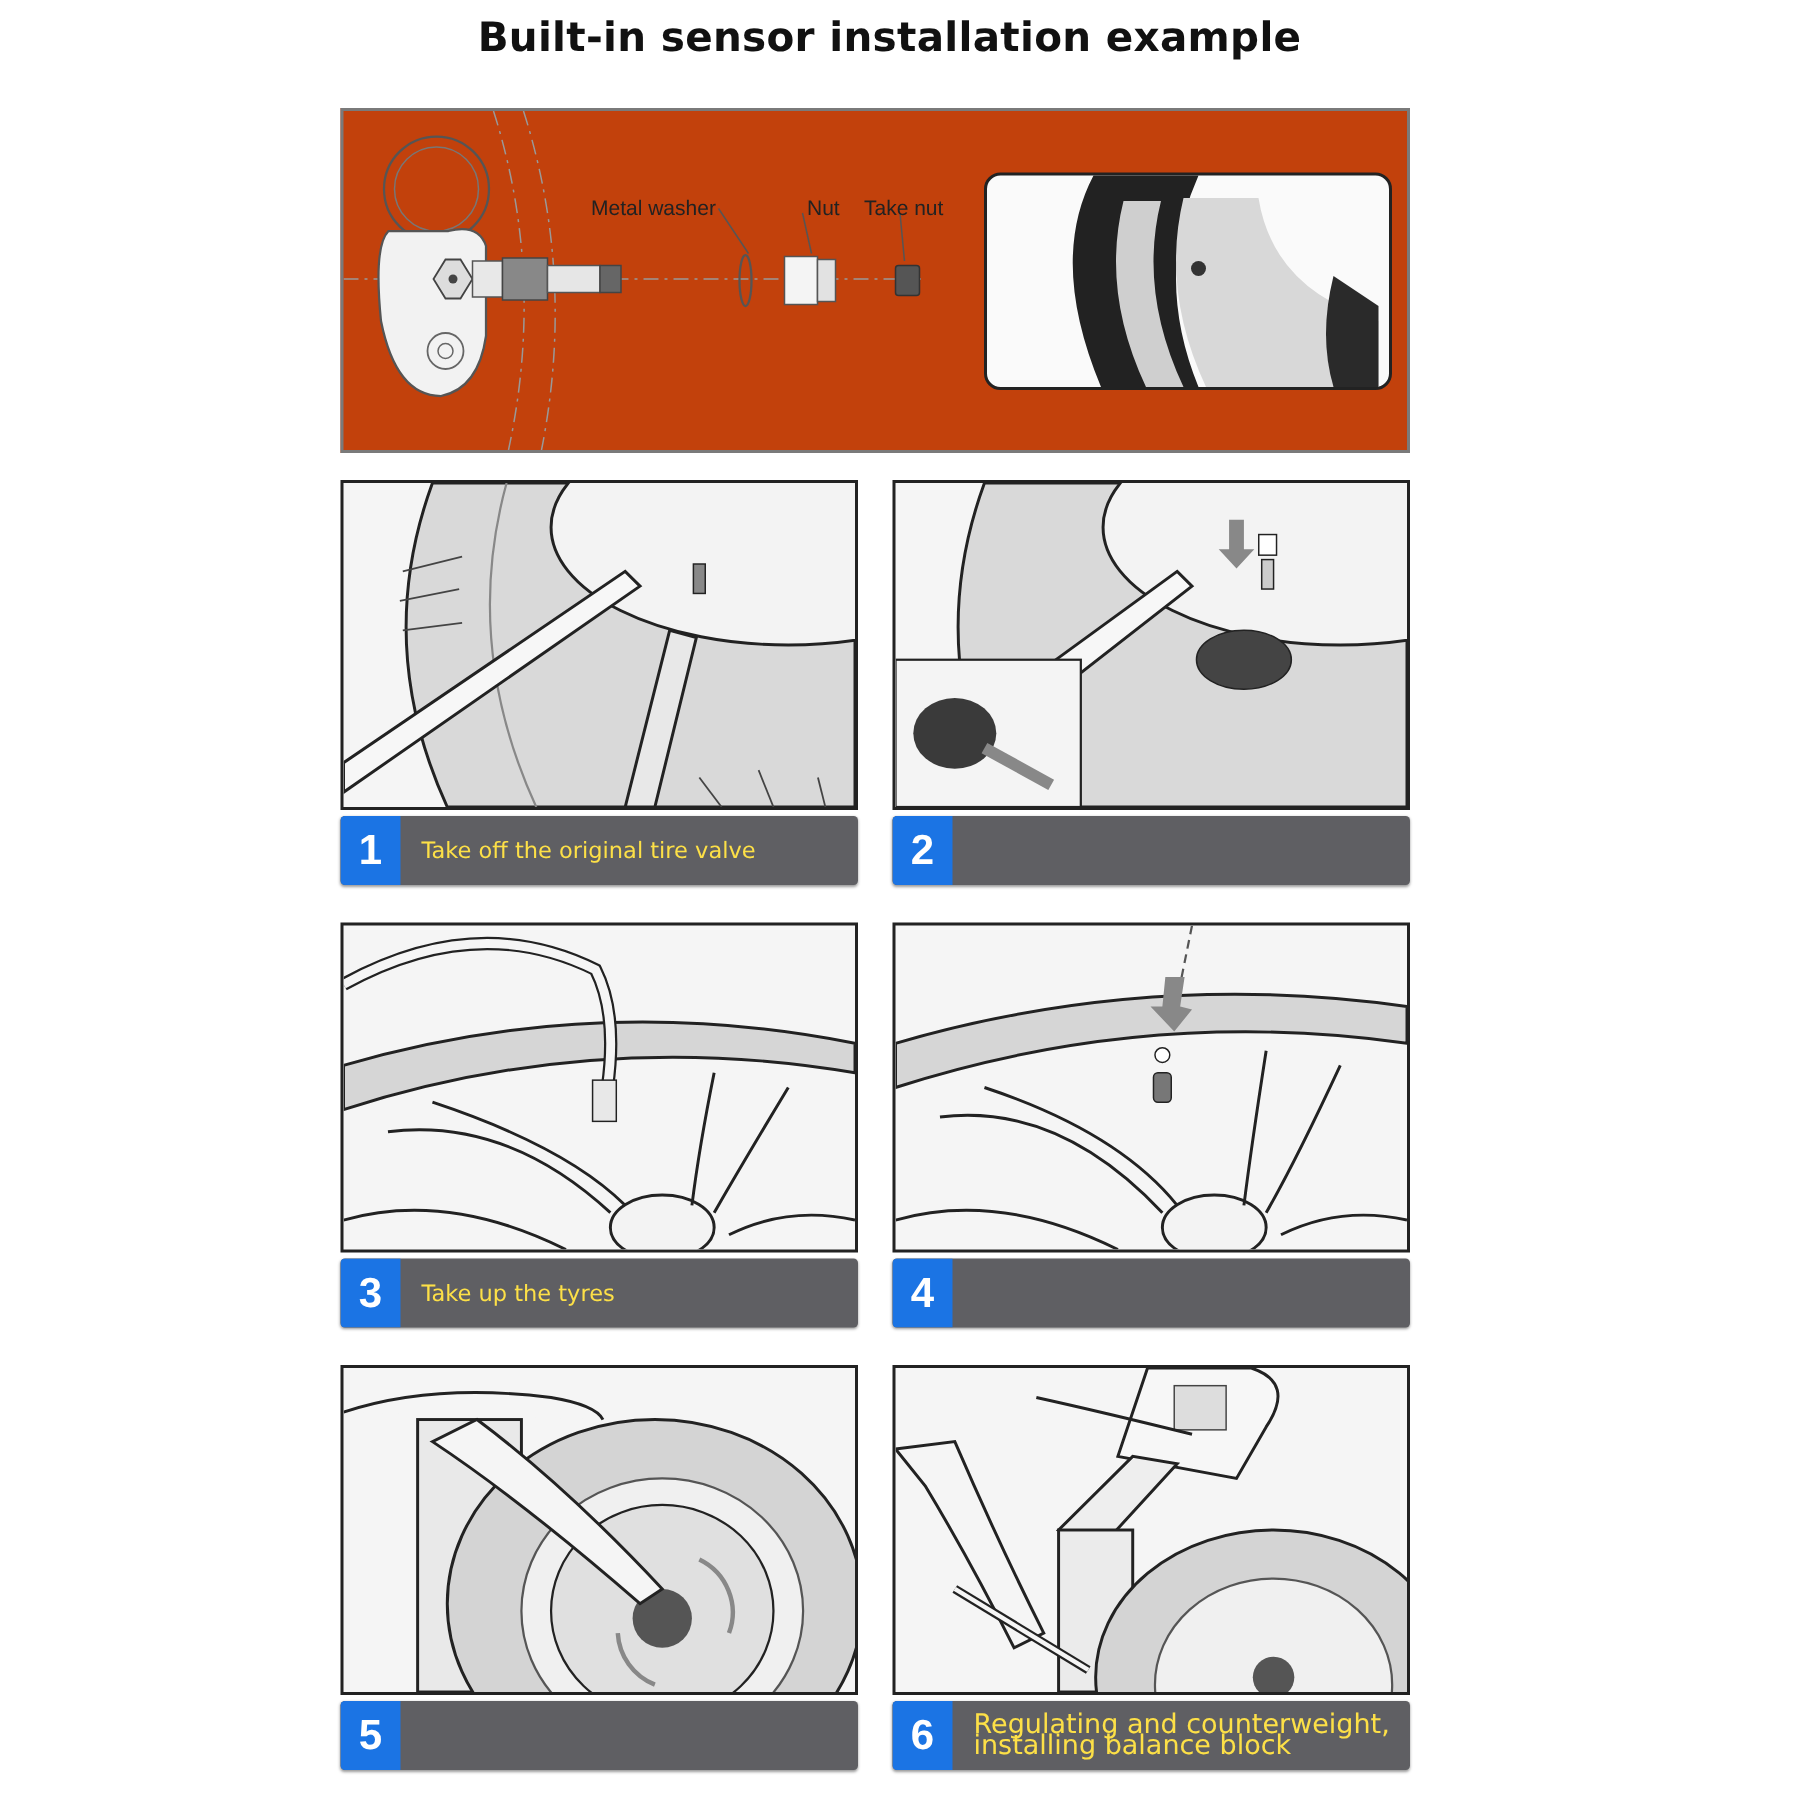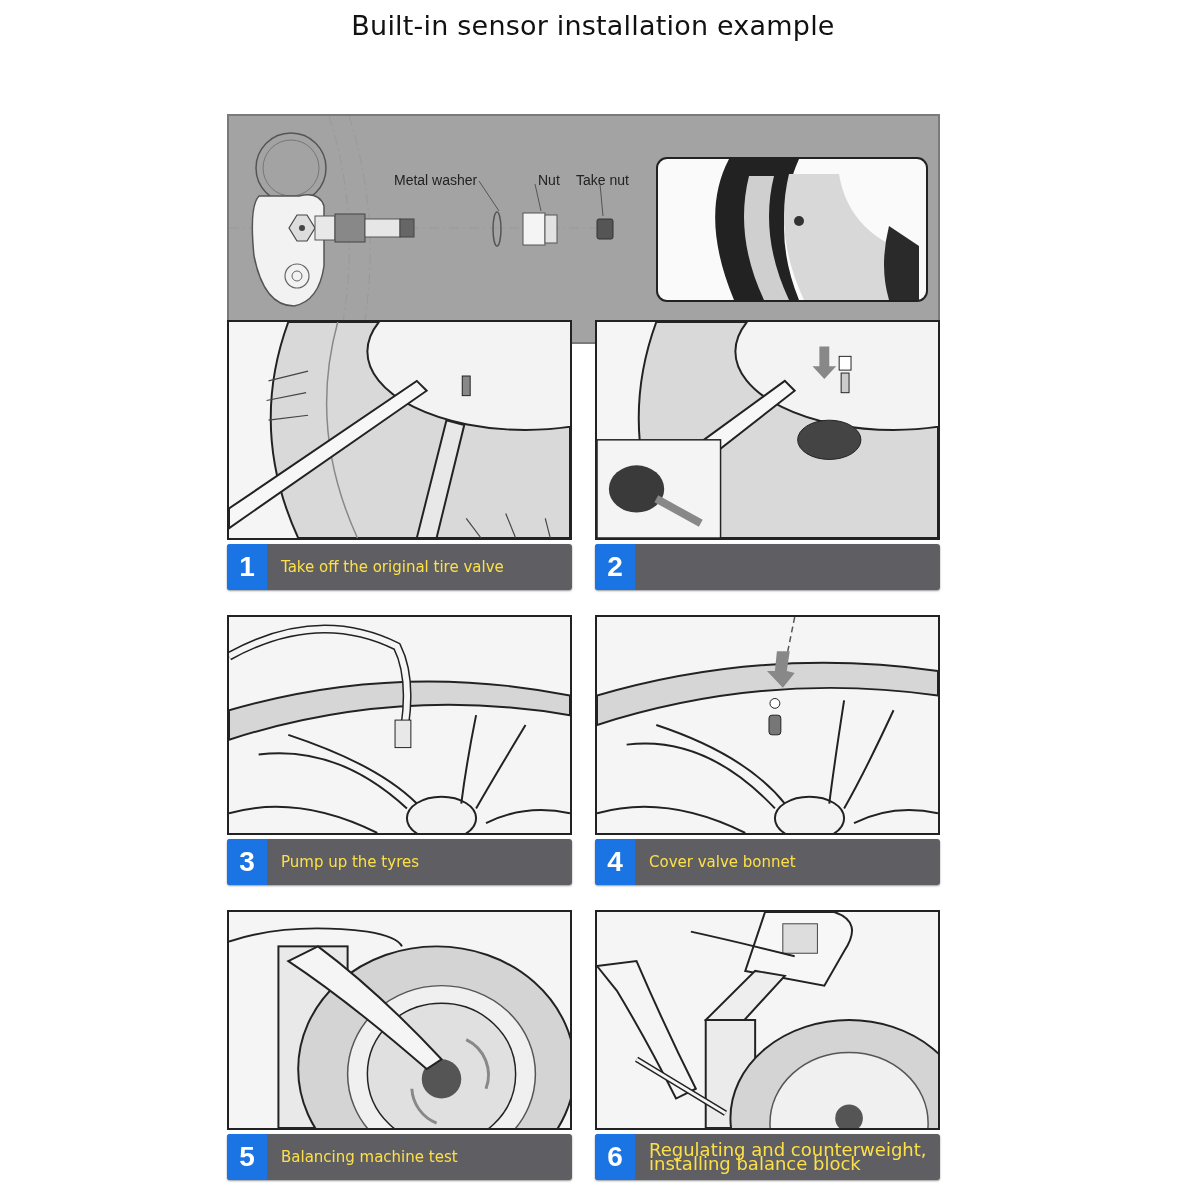--- a/index.html
+++ b/index.html
@@ -1,18 +1,18 @@
 <!DOCTYPE html>
 <html><head>
 <meta charset="utf-8">
 <style>
   html, body { margin:0; padding:0; background:#ffffff; }
   body { width:1200px; height:1200px; position:relative; overflow:hidden; font-family:"DejaVu Sans", sans-serif; }
-  .title { position:absolute; left:0; width:1186px; top:10px; text-align:center; font-size:27px; color:#111; letter-spacing:0.2px; }
-  .top-panel { position:absolute; left:227px; top:72px; width:713px; height:230px; background:#a3a3a3; border:2px solid #7a7a7a; box-sizing:border-box;margin-top:42px; }
+  .title { position:absolute; left:0; width:1186px; top:10px; text-align:center; font-size:27px; color:#111; letter-spacing:0.2px;font-weight:bold; }
+  .top-panel { position:absolute; left:227px; top:72px; width:713px; height:230px; background:#c2410c; border:2px solid #7a7a7a; box-sizing:border-box; }
   .top-panel svg { position:absolute; left:0; top:0; }
   .lbl { position:absolute; font-size:14px; color:#222; font-family:"Liberation Sans", sans-serif; }
   .step { position:absolute; width:345px; }
   .step .pic { position:absolute; left:0; top:0; width:345px; background:#f5f5f5; border:2px solid #222; box-sizing:border-box; overflow:hidden; }
   .step .cap { position:absolute; left:0; width:345px; height:46px; background:#5f5f63; border-radius:3px; overflow:hidden; box-shadow:0 1px 2px #999; }
   .step .num { position:absolute; left:0; top:0; width:40px; height:46px; background:#1b74e4; color:#fff; font-weight:bold; font-size:28px; text-align:center; line-height:46px; font-family:"Liberation Sans", sans-serif; }
   .step .txt { position:absolute; left:54px; top:0; right:8px; height:46px; display:flex; align-items:center; color:#fde047; font-size:15px; font-family:"DejaVu Sans", sans-serif; line-height:14px; }
   .step .pic svg { width:100%; height:100%; display:block; }
 </style>
 </head>
@@ -122,21 +122,21 @@
           <path d="M60 120 Q150 150 190 190"></path>
         <path d="M250 100 Q240 150 235 190"></path>
           <path d="M300 110 Q270 160 250 195"></path>
         <path d="M0 200 Q70 180 150 220"></path>
           <path d="M345 200 Q300 190 260 210"></path>
       </g>
     </svg>
   </div>
   <div class="cap" style="top:224px;">
     <div class="num">3</div>
-    <div class="txt">Pump up the tyres</div>
+    <div class="txt">Take up the tyres</div>
   </div>
 </div>
 
 <div class="step" style="left:595px;top:615px;">
   <div class="pic" style="height:220px;">
     <svg viewBox="0 0 345 220" preserveAspectRatio="none">
       <path d="M0 80 Q170 30 345 55 L345 80 Q170 55 0 110 Z" fill="#d6d6d6" stroke="#222" stroke-width="2"></path>
       <line x1="200" y1="0" x2="190" y2="50" stroke="#555" stroke-width="1.5" stroke-dasharray="6 4"></line>
       <path d="M182 35 L180 55 L172 55 L188 72 L200 57 L192 55 L195 35 Z" fill="#888"></path>
       <circle cx="180" cy="88" r="5" fill="#fff" stroke="#222"></circle>
@@ -147,41 +147,39 @@
           <path d="M60 110 Q150 140 190 190"></path>
         <path d="M250 85 Q240 150 235 190"></path>
           <path d="M300 95 Q270 160 250 195"></path>
         <path d="M0 200 Q70 180 150 220"></path>
           <path d="M345 200 Q300 190 260 210"></path>
       </g>
     </svg>
   </div>
   <div class="cap" style="top:224px;">
     <div class="num">4</div>
-    <div class="txt">Cover valve bonnet</div>
   </div>
 </div>
 
 <div class="step" style="left:227px;top:910px;">
   <div class="pic" style="height:220px;">
     <svg viewBox="0 0 345 220" preserveAspectRatio="none">
       <rect x="50" y="35" width="70" height="185" fill="#e9e9e9" stroke="#222" stroke-width="2"></rect>
       <ellipse cx="210" cy="160" rx="140" ry="125" fill="#d4d4d4" stroke="#222" stroke-width="2"></ellipse>
       <ellipse cx="215" cy="165" rx="95" ry="90" fill="#f0f0f0" stroke="#555" stroke-width="1.5"></ellipse>
       <ellipse cx="215" cy="165" rx="75" ry="72" fill="#e0e0e0" stroke="#222" stroke-width="1.5"></ellipse>
       <circle cx="215" cy="170" r="20" fill="#555"></circle>
       <path d="M0 30 Q60 10 140 20 Q170 25 175 35" fill="#f5f5f5" stroke="#222" stroke-width="2"></path>
       <path d="M60 50 Q120 90 200 160 L215 150 Q150 80 90 35 Z" fill="#f5f5f5" stroke="#222" stroke-width="2"></path>
       <path d="M240 130 A40 40 0 0 1 260 180" fill="none" stroke="#888" stroke-width="3"></path>
       <path d="M185 180 A40 40 0 0 0 210 215" fill="none" stroke="#888" stroke-width="3"></path>
     </svg>
   </div>
   <div class="cap" style="top:224px;">
     <div class="num">5</div>
-    <div class="txt">Balancing machine test</div>
   </div>
 </div>
 
 <div class="step" style="left:595px;top:910px;">
   <div class="pic" style="height:220px;">
     <svg viewBox="0 0 345 220" preserveAspectRatio="none">
       <path d="M170 0 L240 0 Q270 10 250 40 L230 75 L150 60 Z" fill="#f7f7f7" stroke="#222" stroke-width="2"></path>
       <rect x="188" y="12" width="35" height="30" fill="#ddd" stroke="#444"></rect>
       <path d="M110 110 L160 60 L190 65 L140 120 Z" fill="#eeeeee" stroke="#222" stroke-width="2"></path>
       <rect x="110" y="110" width="50" height="110" fill="#ebebeb" stroke="#222" stroke-width="2"></rect>

